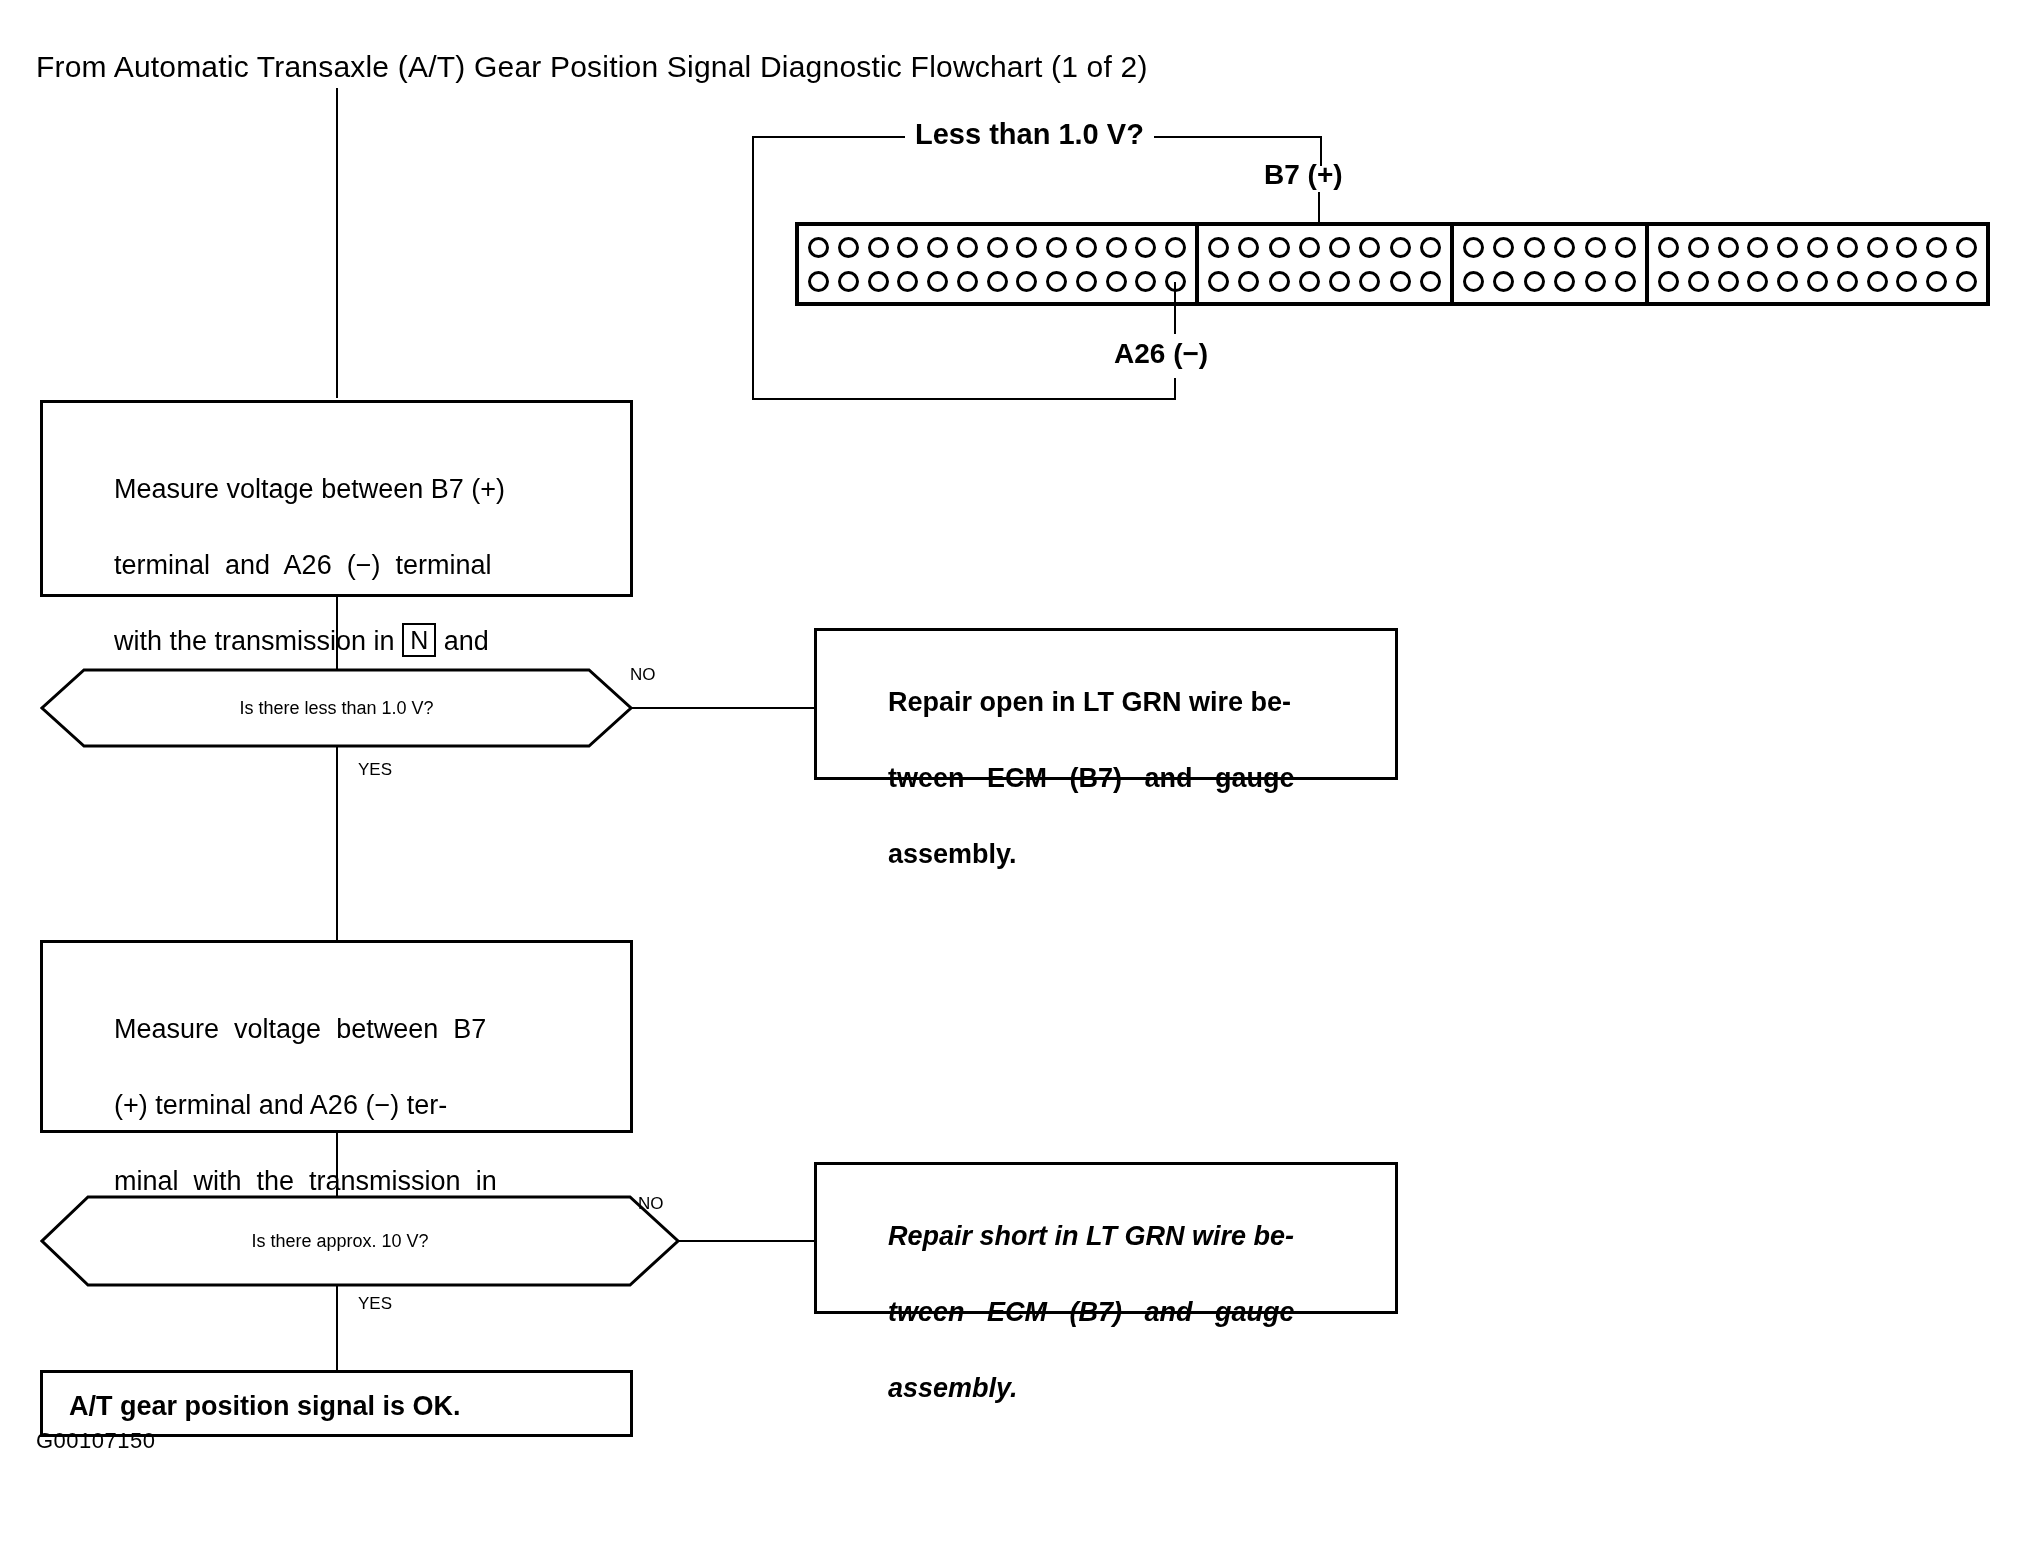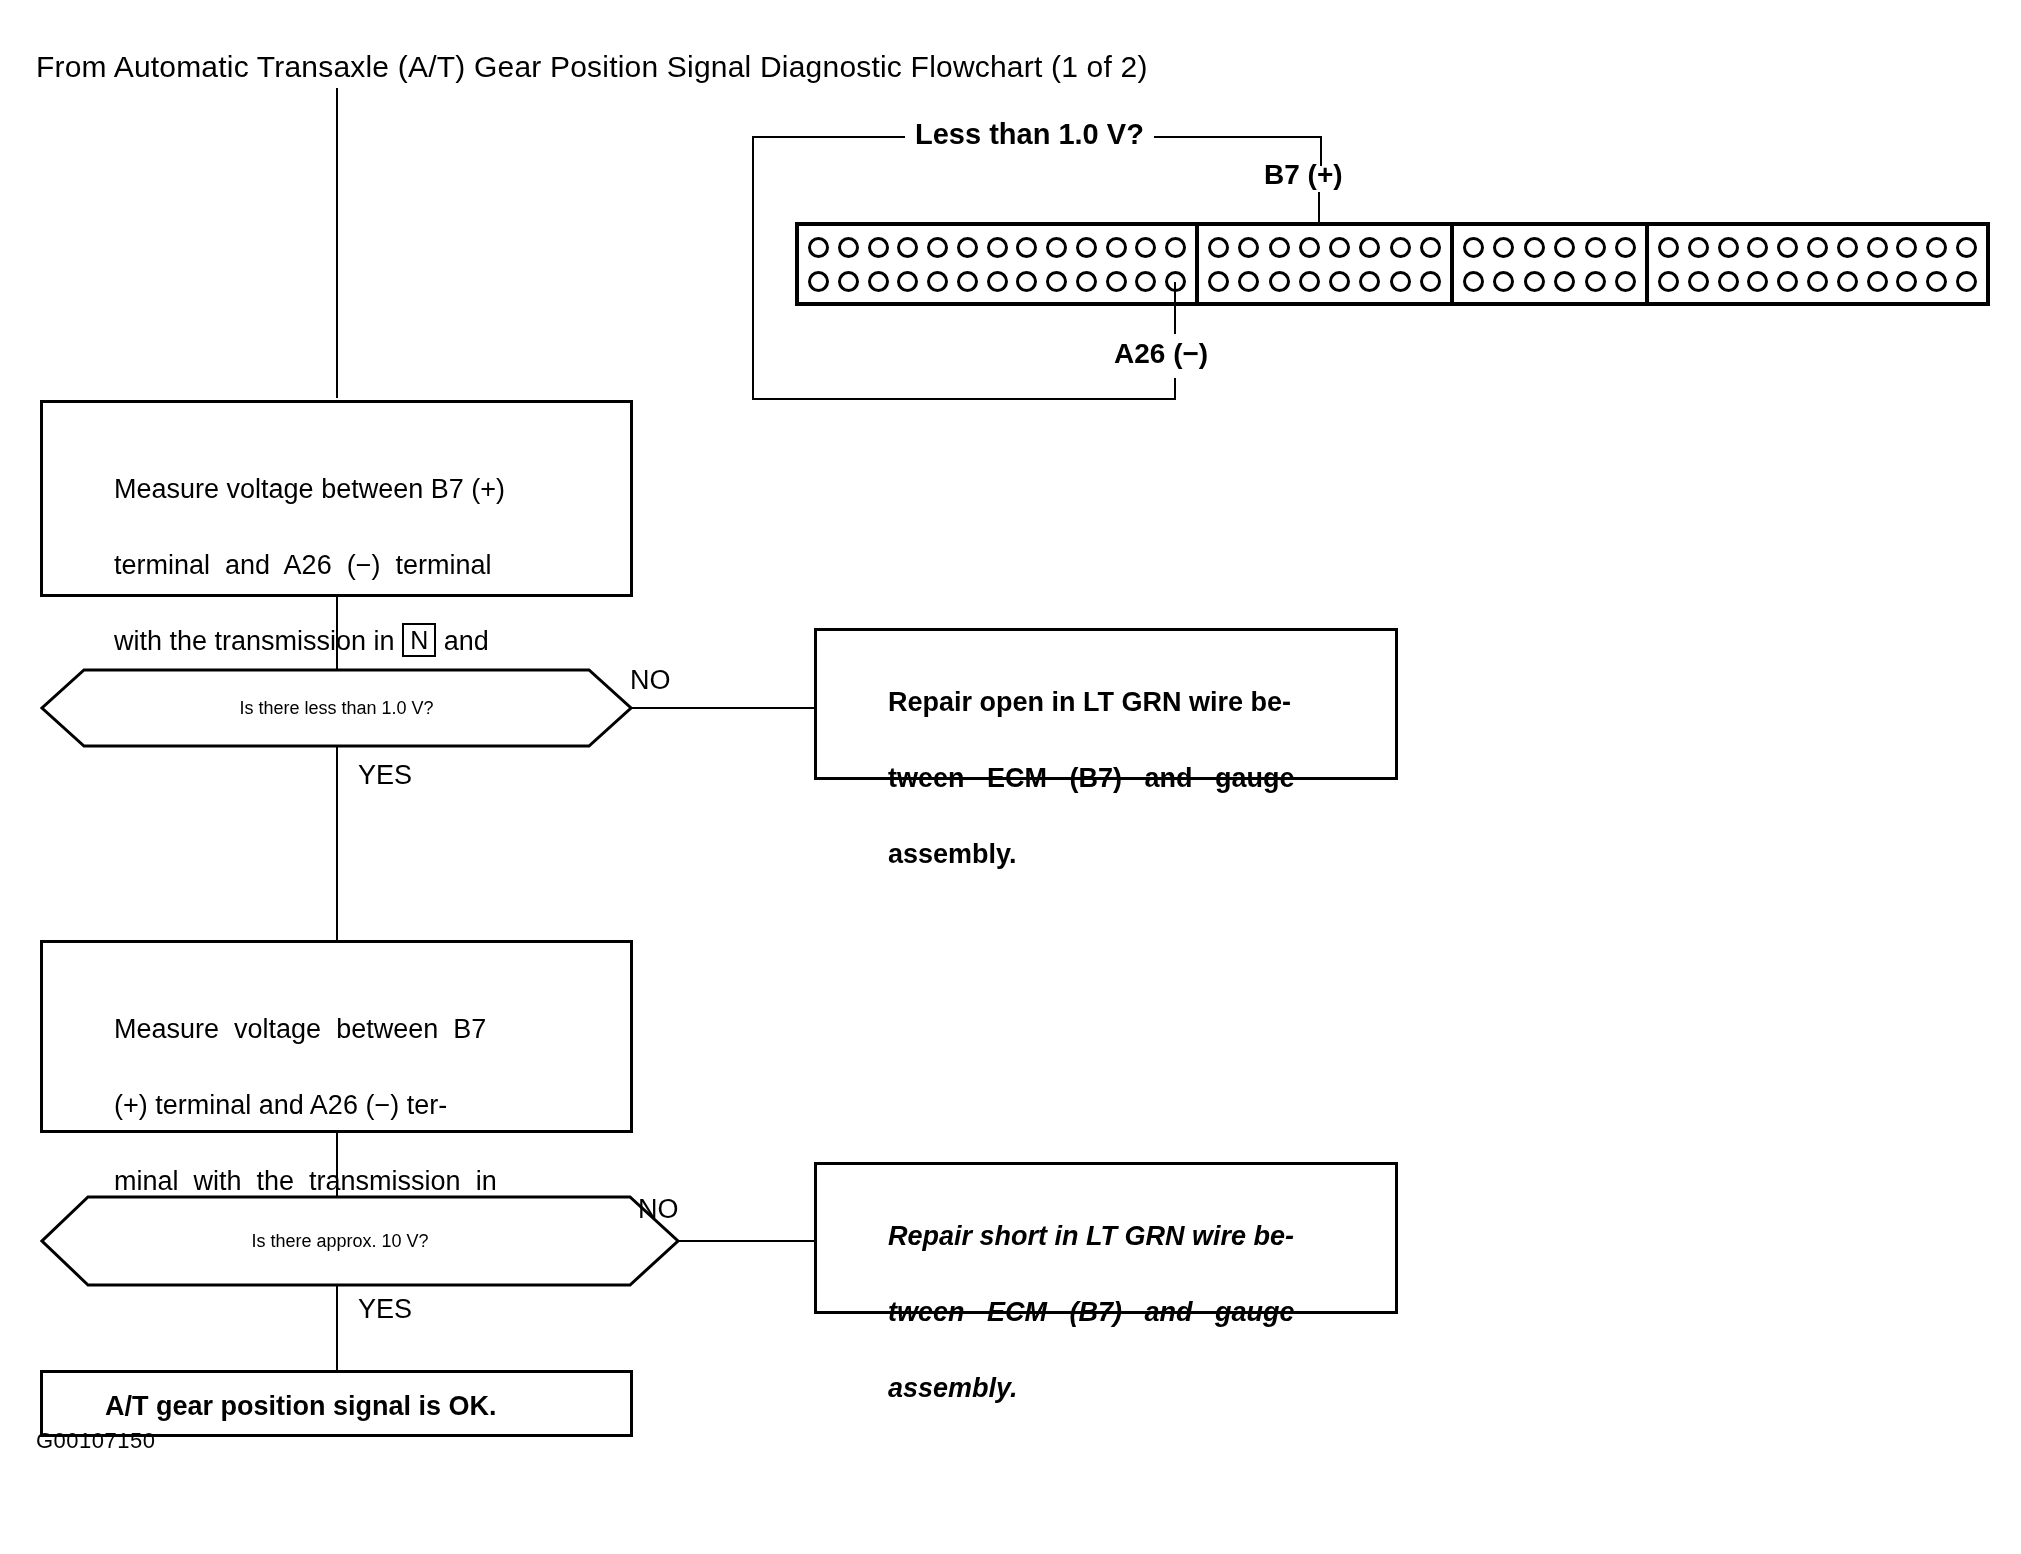--- a/index.html
+++ b/index.html
@@ -69,21 +69,21 @@
     text-align: center;
     font-size: 18px;
     top: 50%;
     transform: translateY(-50%);
     pointer-events: none;
   }
 
   
   .branch-label {
     position: absolute;
-    font-size: 27px;
+    font-size: 17px;
     white-space: nowrap;
   }
   .conn-outer {
     position: absolute;
     border: 4px solid #000;
     box-sizing: border-box;
     background: #fff;
   }
   .conn-seg {
     position: absolute;
@@ -330,18 +330,18 @@
 
   <div class="proc-box" style="left:814px; top:1162px; width:584px; height:152px;font-style:italic;">
     <div class="proc-text bold" style="padding-top:14px;">
       <span>Repair short in LT GRN wire be-</span><br>
       <span>tween   ECM   (B7)   and   gauge</span><br>
       <span>assembly.</span>
     </div>
   </div>
 
   <div class="proc-box" style="left:40px; top:1370px; width:593px; height:67px;">
-    <div class="proc-text bold" style="padding-top:14px; text-align:left;margin-left:36px;">A/T gear position signal is OK.</div>
+    <div class="proc-text bold" style="padding-top:14px; text-align:left;">A/T gear position signal is OK.</div>
   </div>
 
   <div class="fig-code">G00107150</div>
 
 </div>
 
 </body></html>

